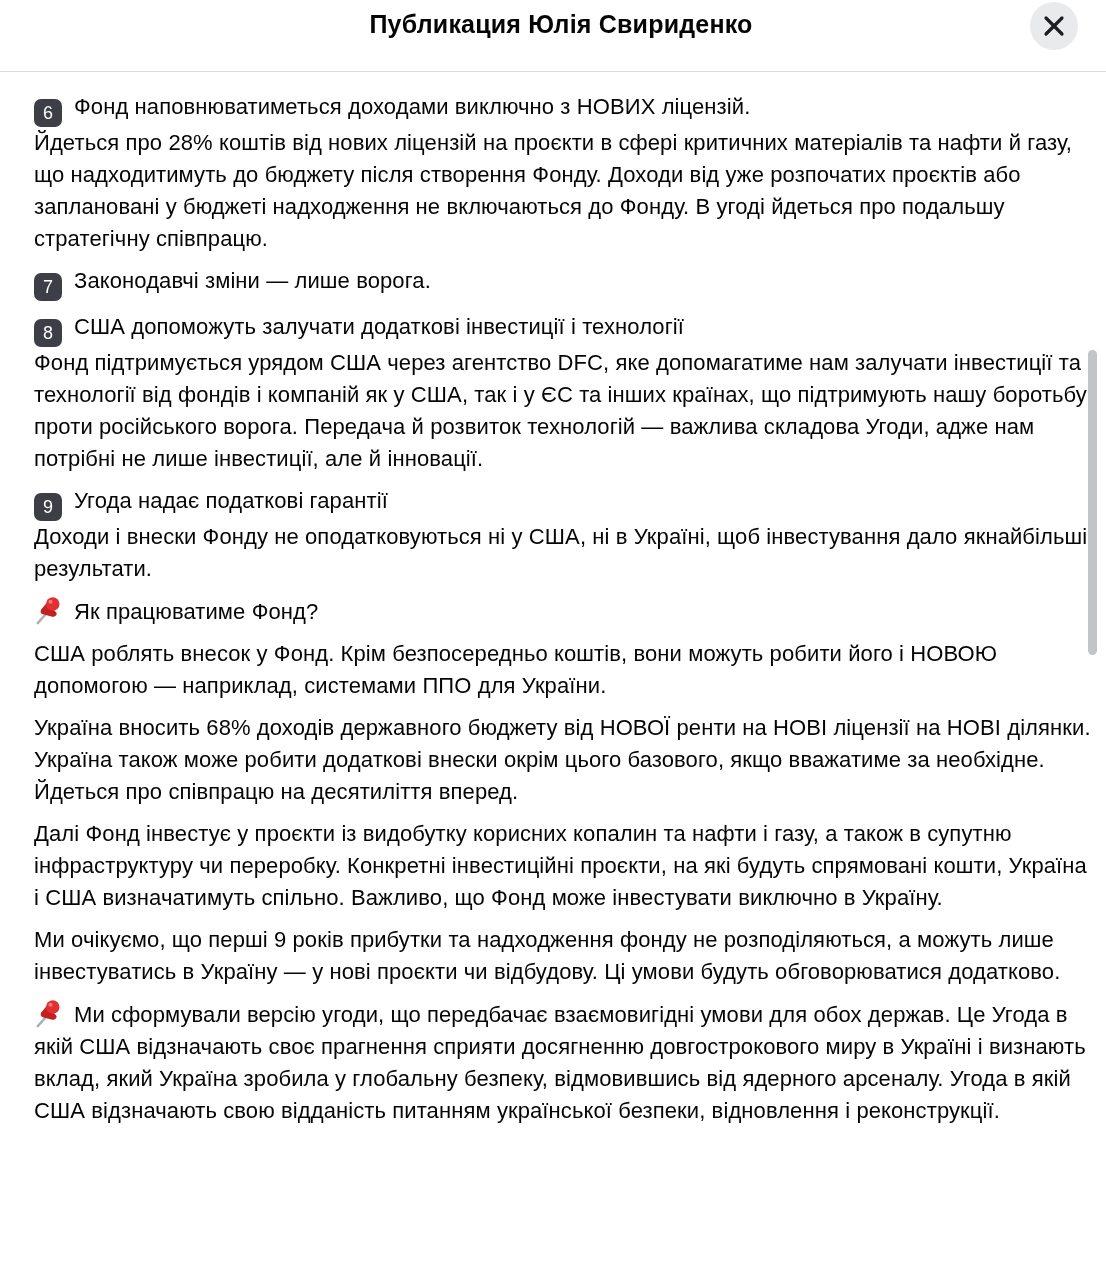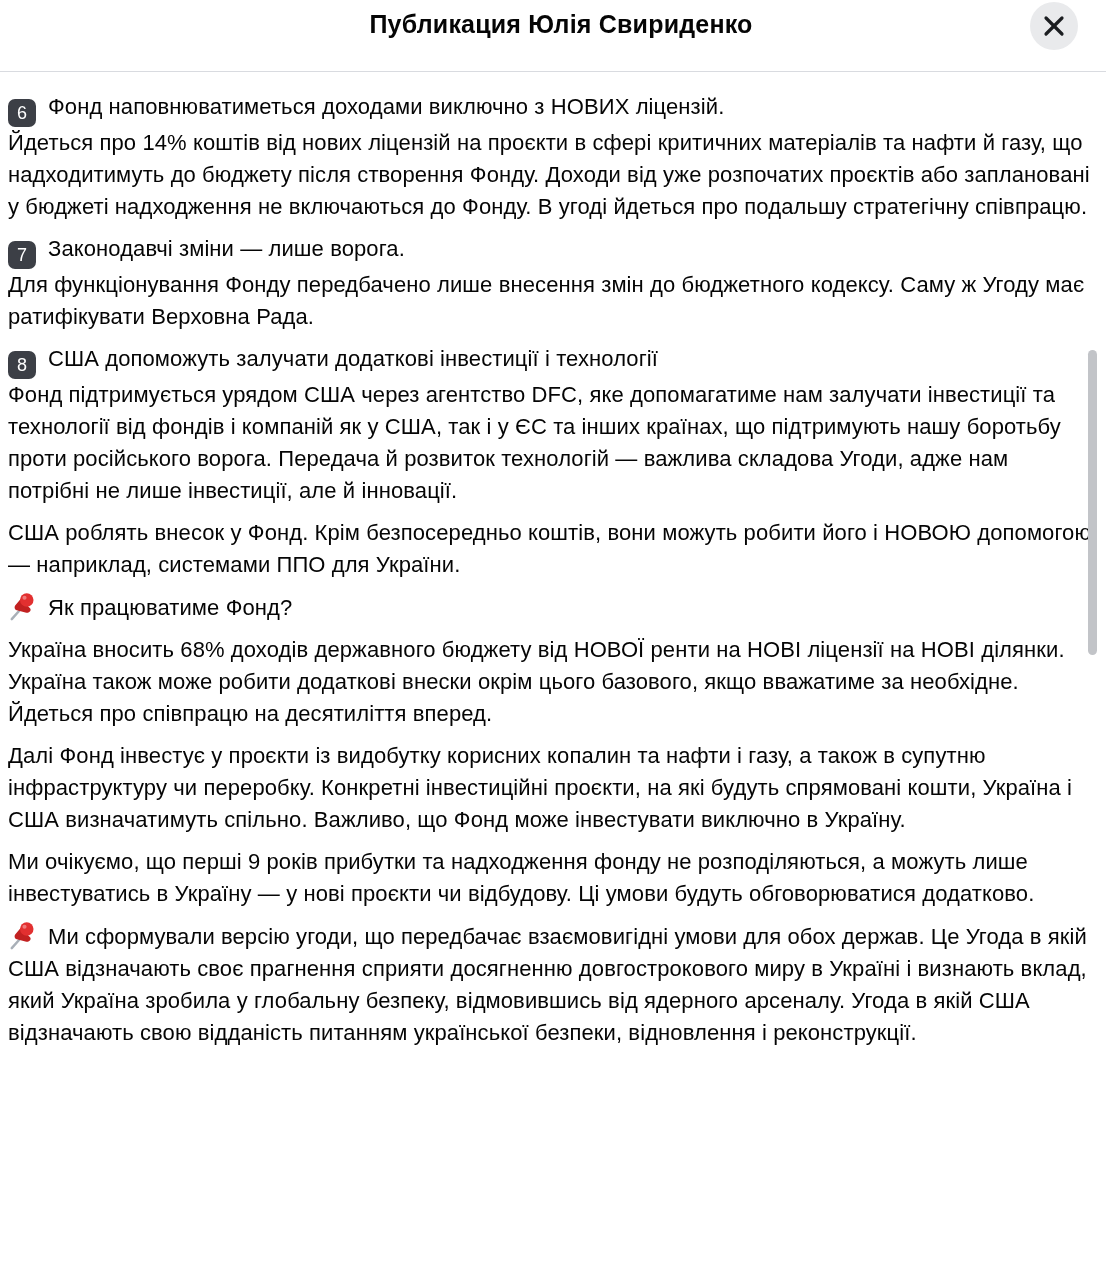--- a/index.html
+++ b/index.html
@@ -36,21 +36,22 @@
     border-radius: 50%;
     background: #e9eaec;
     border: none;
     display: flex; align-items: center; justify-content: center;
     cursor: pointer;
   }
   .close-btn svg { display: block; }
 
   
   .post-content {
-    padding: 19px 14px 0 8px;
+    padding: 19px 14px 0 26px;
+    margin-left: 8px;
   }
   .block { margin-bottom: 10px; }
   .head-line, .body-text {
     font-size: 22px;
     line-height: 32px;
     color: #050505;
     letter-spacing: 0.1px;
   }
   .keycap {
     display: inline-flex;
@@ -96,52 +97,55 @@
     </span>
   </button>
 </div>
 
 <div class="post-content">
 
   <div class="block">
     <div class="head-line">
       <span class="keycap">6</span><span>Фонд наповнюватиметься доходами виключно з НОВИХ ліцензій.</span>
     </div>
-    <div class="body-text">Йдеться про 14% коштів від нових ліцензій на проєкти в сфері критичних матеріалів та нафти й газу, що надходитимуть до бюджету після створення Фонду. Доходи від уже розпочатих проєктів або заплановані у бюджеті надходження не включаються до Фонду. В угоді йдеться про подальшу стратегічну співпрацю.</div>
+    <div class="body-text">Йдеться про 28% коштів від нових ліцензій на проєкти в сфері критичних матеріалів та нафти й газу, що надходитимуть до бюджету після створення Фонду. Доходи від уже розпочатих проєктів або заплановані у бюджеті надходження не включаються до Фонду. В угоді йдеться про подальшу стратегічну співпрацю.</div>
   </div>
 
   <div class="block">
     <div class="head-line">
       <span class="keycap">7</span><span>Законодавчі зміни — лише ворога.</span>
     </div>
-    <div class="body-text">Для функціонування Фонду передбачено лише внесення змін до бюджетного кодексу. Саму ж Угоду має ратифікувати Верховна Рада.</div>
   </div>
 
   <div class="block">
     <div class="head-line">
       <span class="keycap">8</span><span>США допоможуть залучати додаткові інвестиції і технології</span>
     </div>
     <div class="body-text">Фонд підтримується урядом США через агентство DFC, яке допомагатиме нам залучати інвестиції та технології від фондів і компаній як у США, так і у ЄС та інших країнах, що підтримують нашу боротьбу проти російського ворога. Передача й розвиток технологій — важлива складова Угоди, адже нам потрібні не лише інвестиції, але й інновації.</div>
   </div>
 
   <div class="block">
+    <div class="head-line">
+      <span class="keycap">9</span><span>Угода надає податкові гарантії</span>
+    </div>
+    <div class="body-text">Доходи і внески Фонду не оподатковуються ні у США, ні в Україні, щоб інвестування дало якнайбільші результати.</div>
   </div>
-
-  <div class="block body-text">США роблять внесок у Фонд. Крім безпосередньо коштів, вони можуть робити його і НОВОЮ допомогою — наприклад, системами ППО для України.</div>
 
   <div class="block head-line">
     <span class="pin">
       <svg width="30" height="30" viewBox="0 0 32 32">
         <line x1="12" y1="21" x2="4" y2="30" stroke="#a9b0b8" stroke-width="2.6" stroke-linecap="round"></line>
         <path d="M13.5 8.5 L23.5 18.5 C25.5 20.5 22.5 24 19.5 23.2 L9.5 20.6 C6.8 19.9 6.3 16.6 8.3 14.6 Z" fill="#c22121"></path>
         <circle cx="20" cy="9.5" r="7.2" fill="#e23030"></circle>
         <circle cx="17.6" cy="7.2" r="2.2" fill="#f07a7a"></circle>
       </svg>
     </span><span>Як працюватиме Фонд?</span>
   </div>
+
+  <div class="block body-text">США роблять внесок у Фонд. Крім безпосередньо коштів, вони можуть робити його і НОВОЮ допомогою — наприклад, системами ППО для України.</div>
   <div class="block body-text">Україна вносить 68% доходів державного бюджету від НОВОЇ ренти на НОВІ ліцензії на НОВІ ділянки. Україна також може робити додаткові внески окрім цього базового, якщо вважатиме за необхідне. Йдеться про співпрацю на десятиліття вперед.</div>
   <div class="block body-text">Далі Фонд інвестує у проєкти із видобутку корисних копалин та нафти і газу, а також в супутню інфраструктуру чи переробку. Конкретні інвестиційні проєкти, на які будуть спрямовані кошти, Україна і США визначатимуть спільно. Важливо, що Фонд може інвестувати виключно в Україну.</div>
   <div class="block body-text">Ми очікуємо, що перші 9 років прибутки та надходження фонду не розподіляються, а можуть лише інвестуватись в Україну — у нові проєкти чи відбудову. Ці умови будуть обговорюватися додатково.</div>
 
   <div class="block body-text">
     <span class="pin">
       <svg width="30" height="30" viewBox="0 0 32 32">
         <line x1="12" y1="21" x2="4" y2="30" stroke="#a9b0b8" stroke-width="2.6" stroke-linecap="round"></line>
         <path d="M13.5 8.5 L23.5 18.5 C25.5 20.5 22.5 24 19.5 23.2 L9.5 20.6 C6.8 19.9 6.3 16.6 8.3 14.6 Z" fill="#c22121"></path>
         <circle cx="20" cy="9.5" r="7.2" fill="#e23030"></circle>

